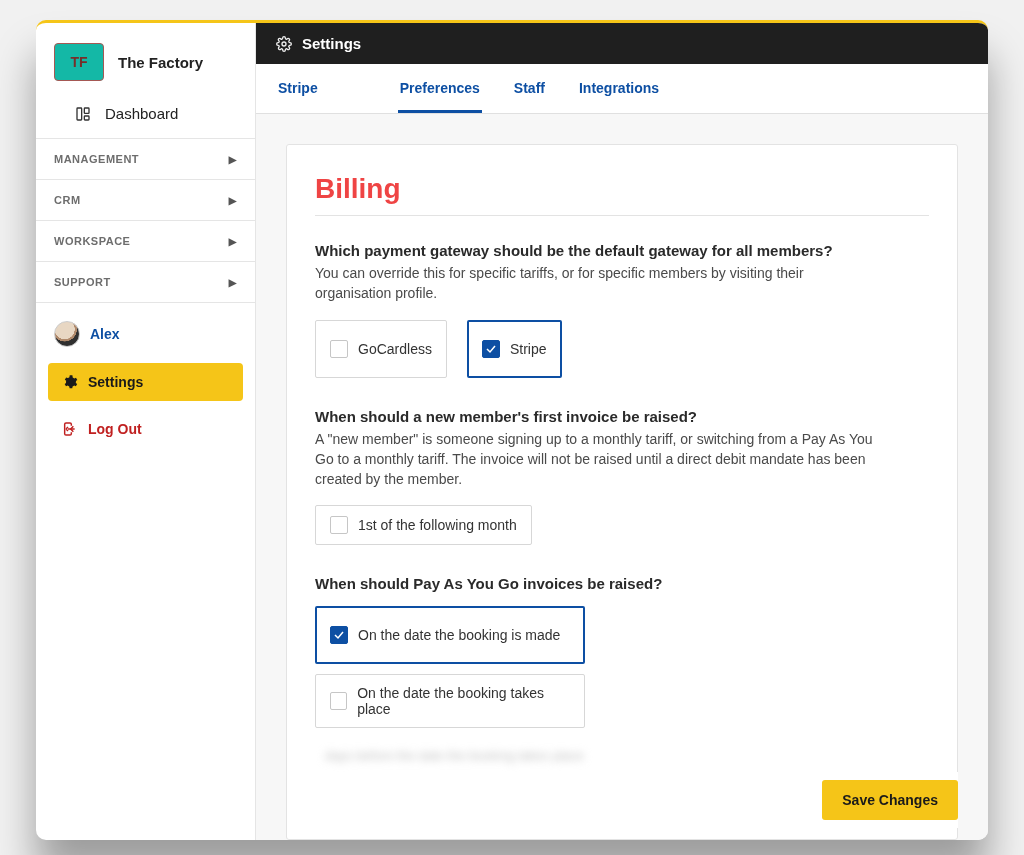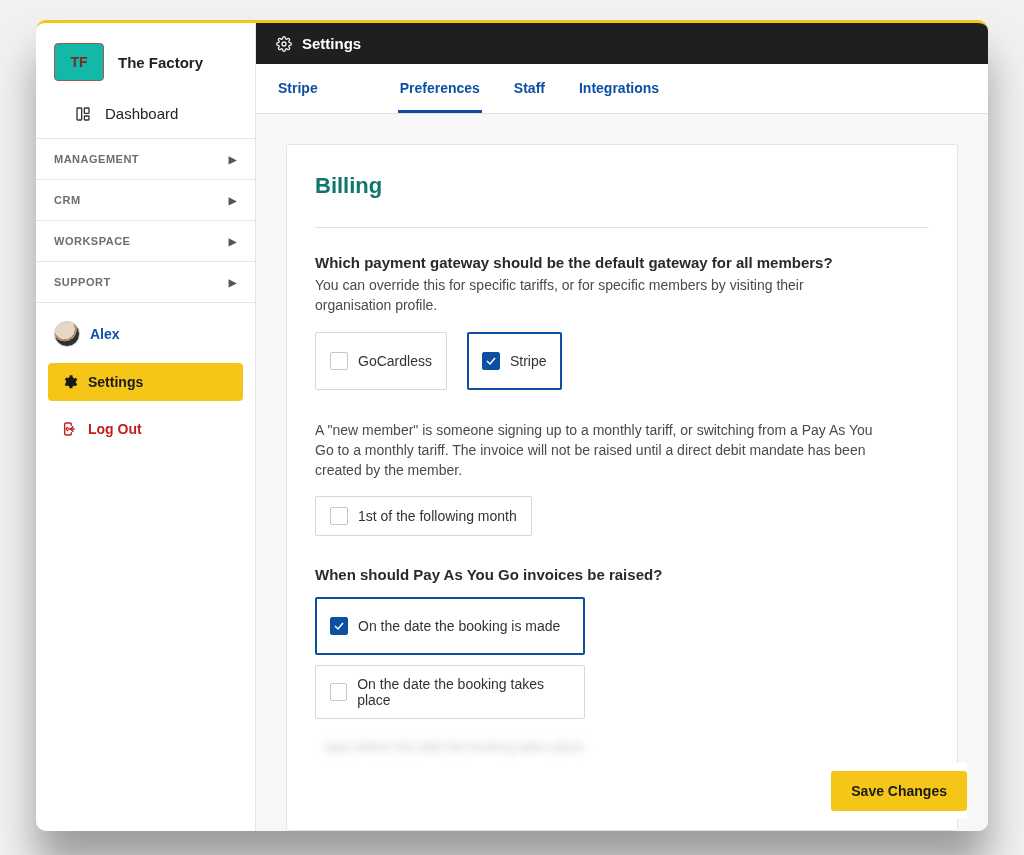--- a/index.html
+++ b/index.html
@@ -120,22 +120,22 @@
     padding: 30px 30px 0 30px;
     position:relative;
   }
   .card {
     background:#fff;
     border:1px solid #e3e3e3;
     border-radius:3px;
     padding: 28px 28px 60px 28px;
   }
   .card h1 {
-    font-size:22px; font-weight:800; color:#0f766e;
-    padding-bottom:28px; border-bottom:1px solid #e3e3e3;
+    font-size:28px; font-weight:800; color:#ef4444;
+    padding-bottom:10px; border-bottom:1px solid #e3e3e3;
     margin-bottom:26px;
   }
   .q-title { font-weight:700; font-size:15px; color:#2a2a2a; margin-bottom:4px; }
   .q-desc { font-size:14px; color:#4a4a4a; line-height:1.45; margin-bottom:16px; max-width:560px; }
   .q-block { margin-bottom:30px; }
 
   .option-row { display:flex; gap:20px; flex-wrap:wrap; }
   .option {
     display:flex; align-items:center; gap:10px;
     padding:10px 14px;
@@ -160,21 +160,21 @@
   .blurred {
     filter: blur(4px);
     color:#bdbdbd;
     font-size:13px;
     padding:6px 10px;
     margin-top:14px;
   }
 
   .save-bar {
     position:absolute;
-    right:21px;
+    right:30px;
     bottom:12px;
     background:#fff;
     padding:8px 0 8px 20px;
   }
   .save-btn {
     background:#F5C518;
     border:none;
     border-radius:3px;
     padding:12px 20px;
     font-weight:700; font-size:14px; color:#1a1a1a;
@@ -284,20 +284,21 @@
                   <svg viewBox="0 0 24 24">
                     <polyline points="4 12 10 18 20 6"></polyline>
                   </svg>
                 </span>
               <span>Stripe</span>
             </label>
           </div>
         </div>
 
         <div class="q-block">
+          <div class="q-title">When should a new member's first invoice be raised?</div>
           <div class="q-desc">A "new member" is someone signing up to a monthly tariff, or switching from a Pay As You Go to a monthly tariff. The invoice will not be raised until a direct debit mandate has been created by the member.</div>
           <div class="option-row">
             <label class="option">
               <span class="chk"></span>
               <span>1st of the following month</span>
             </label>
           </div>
         </div>
 
         <div class="q-block stacked" style="margin-bottom:10px;">

